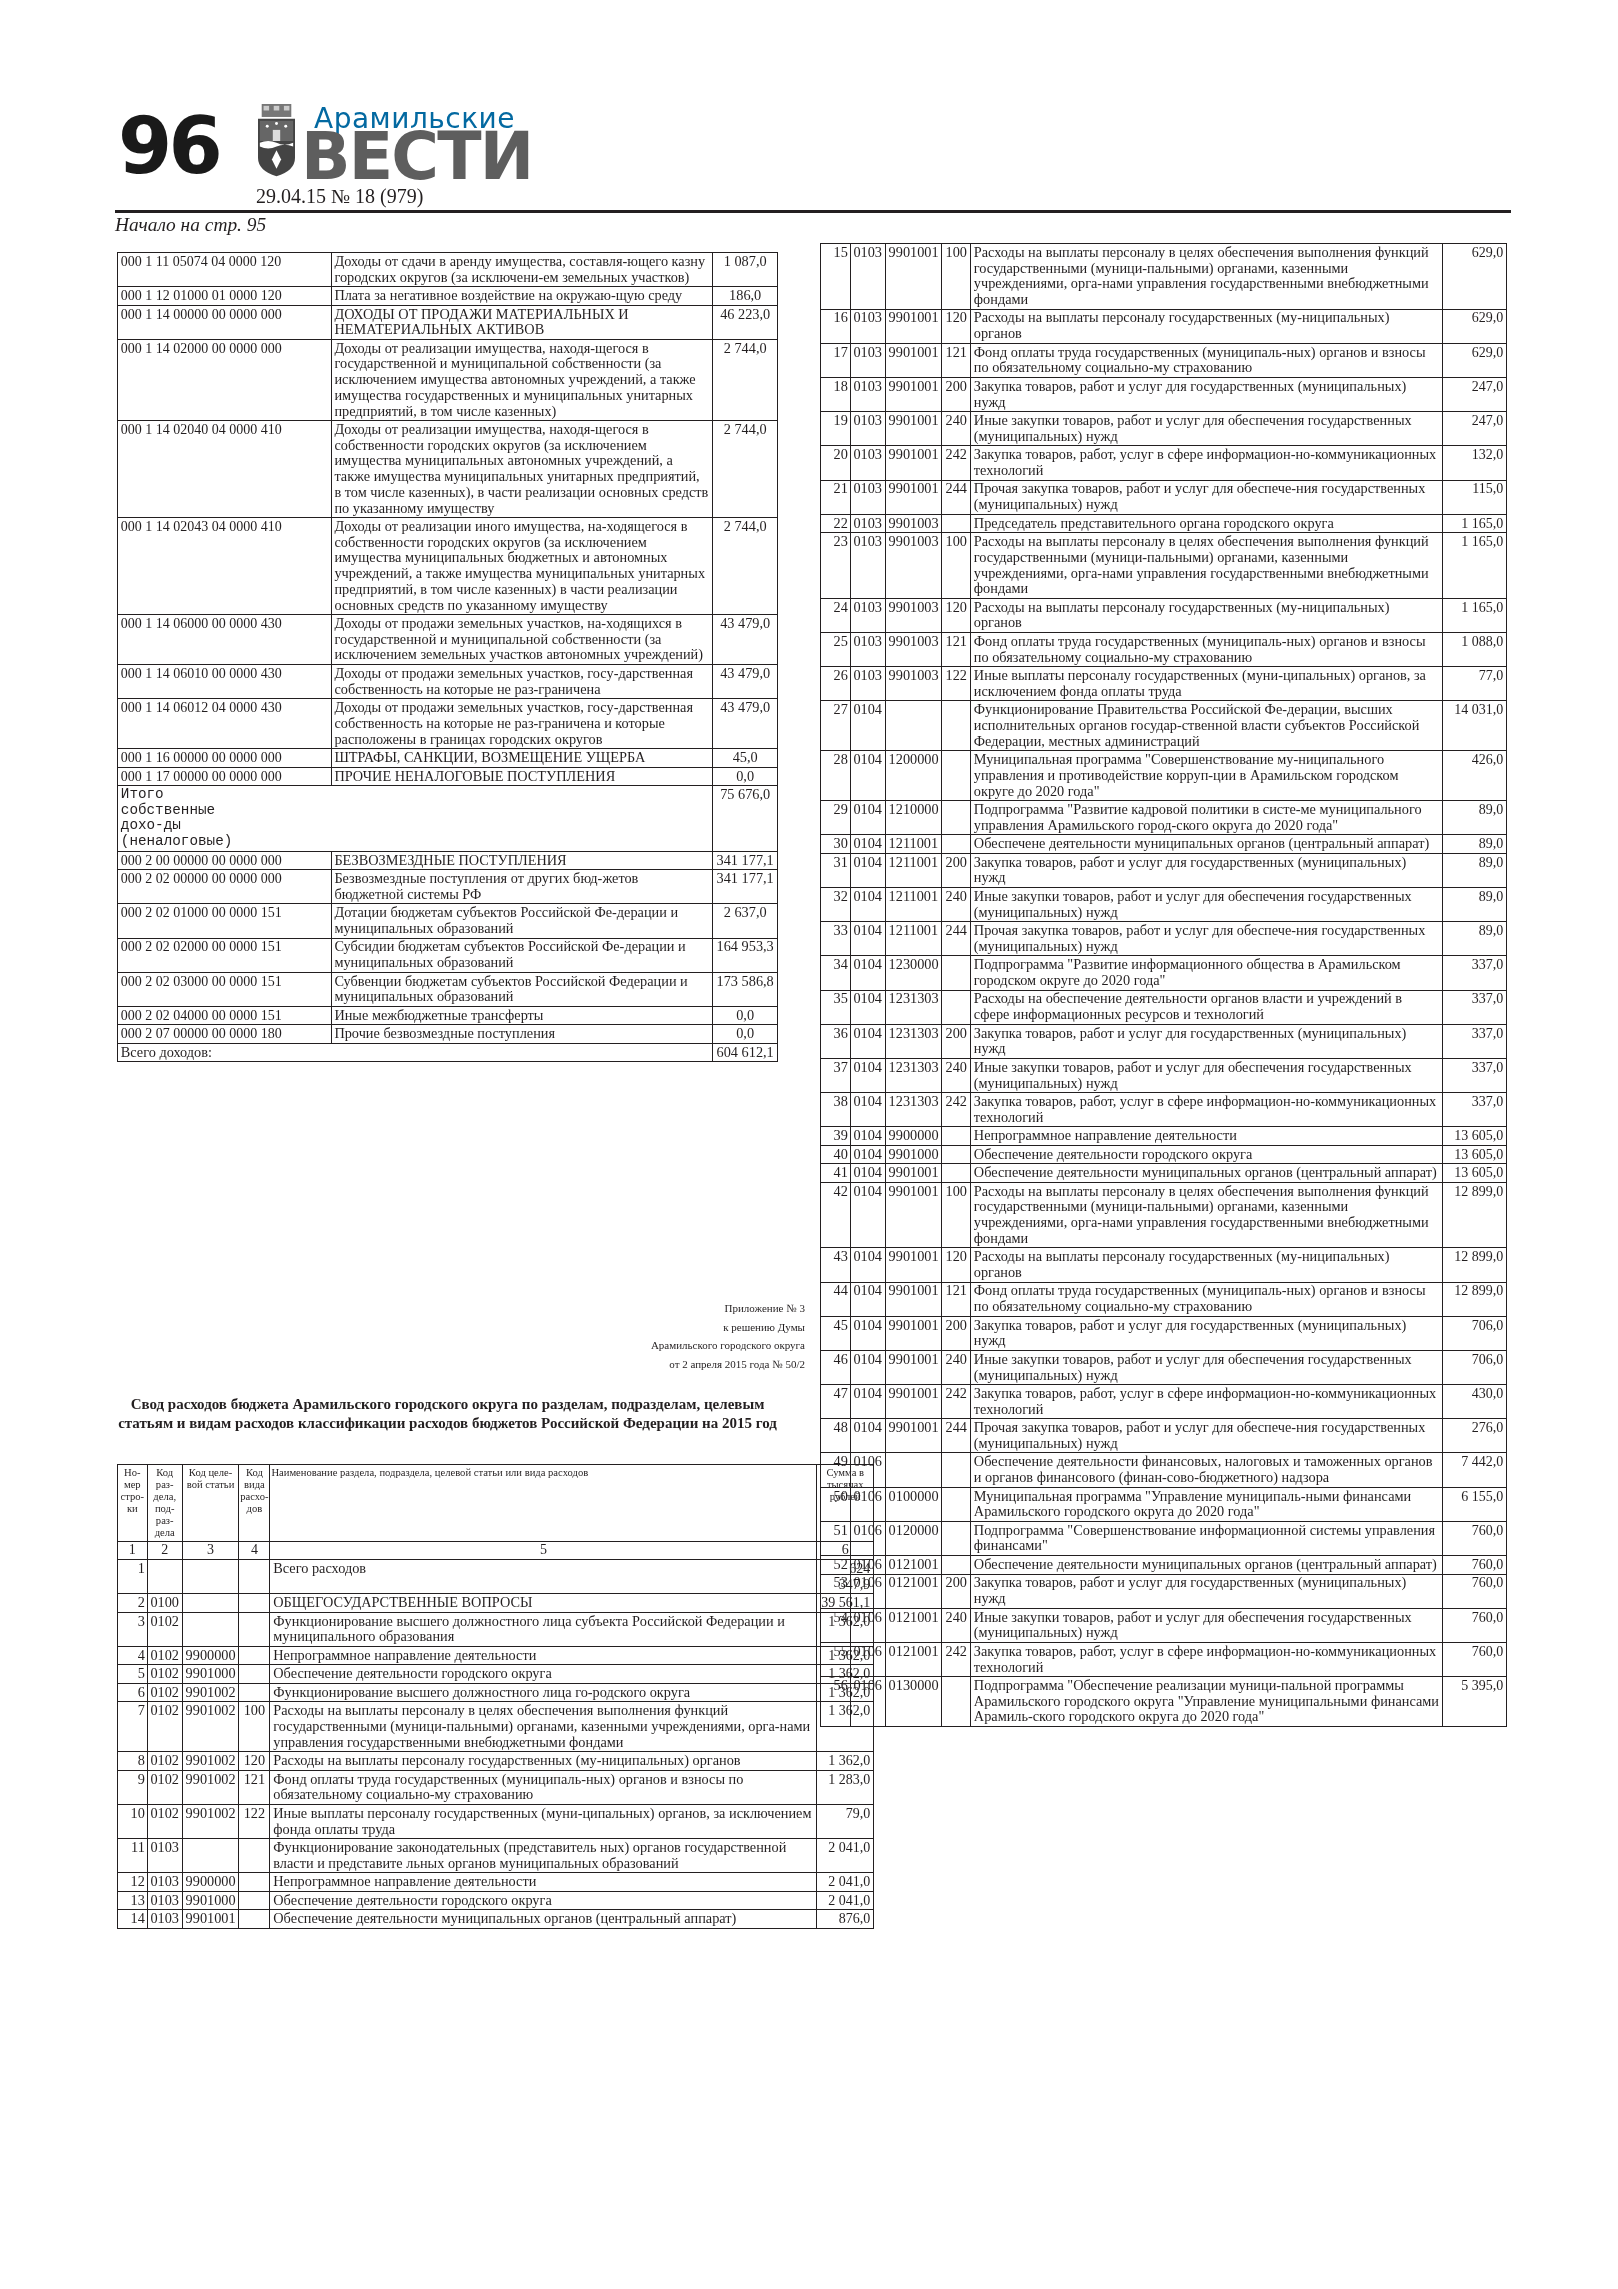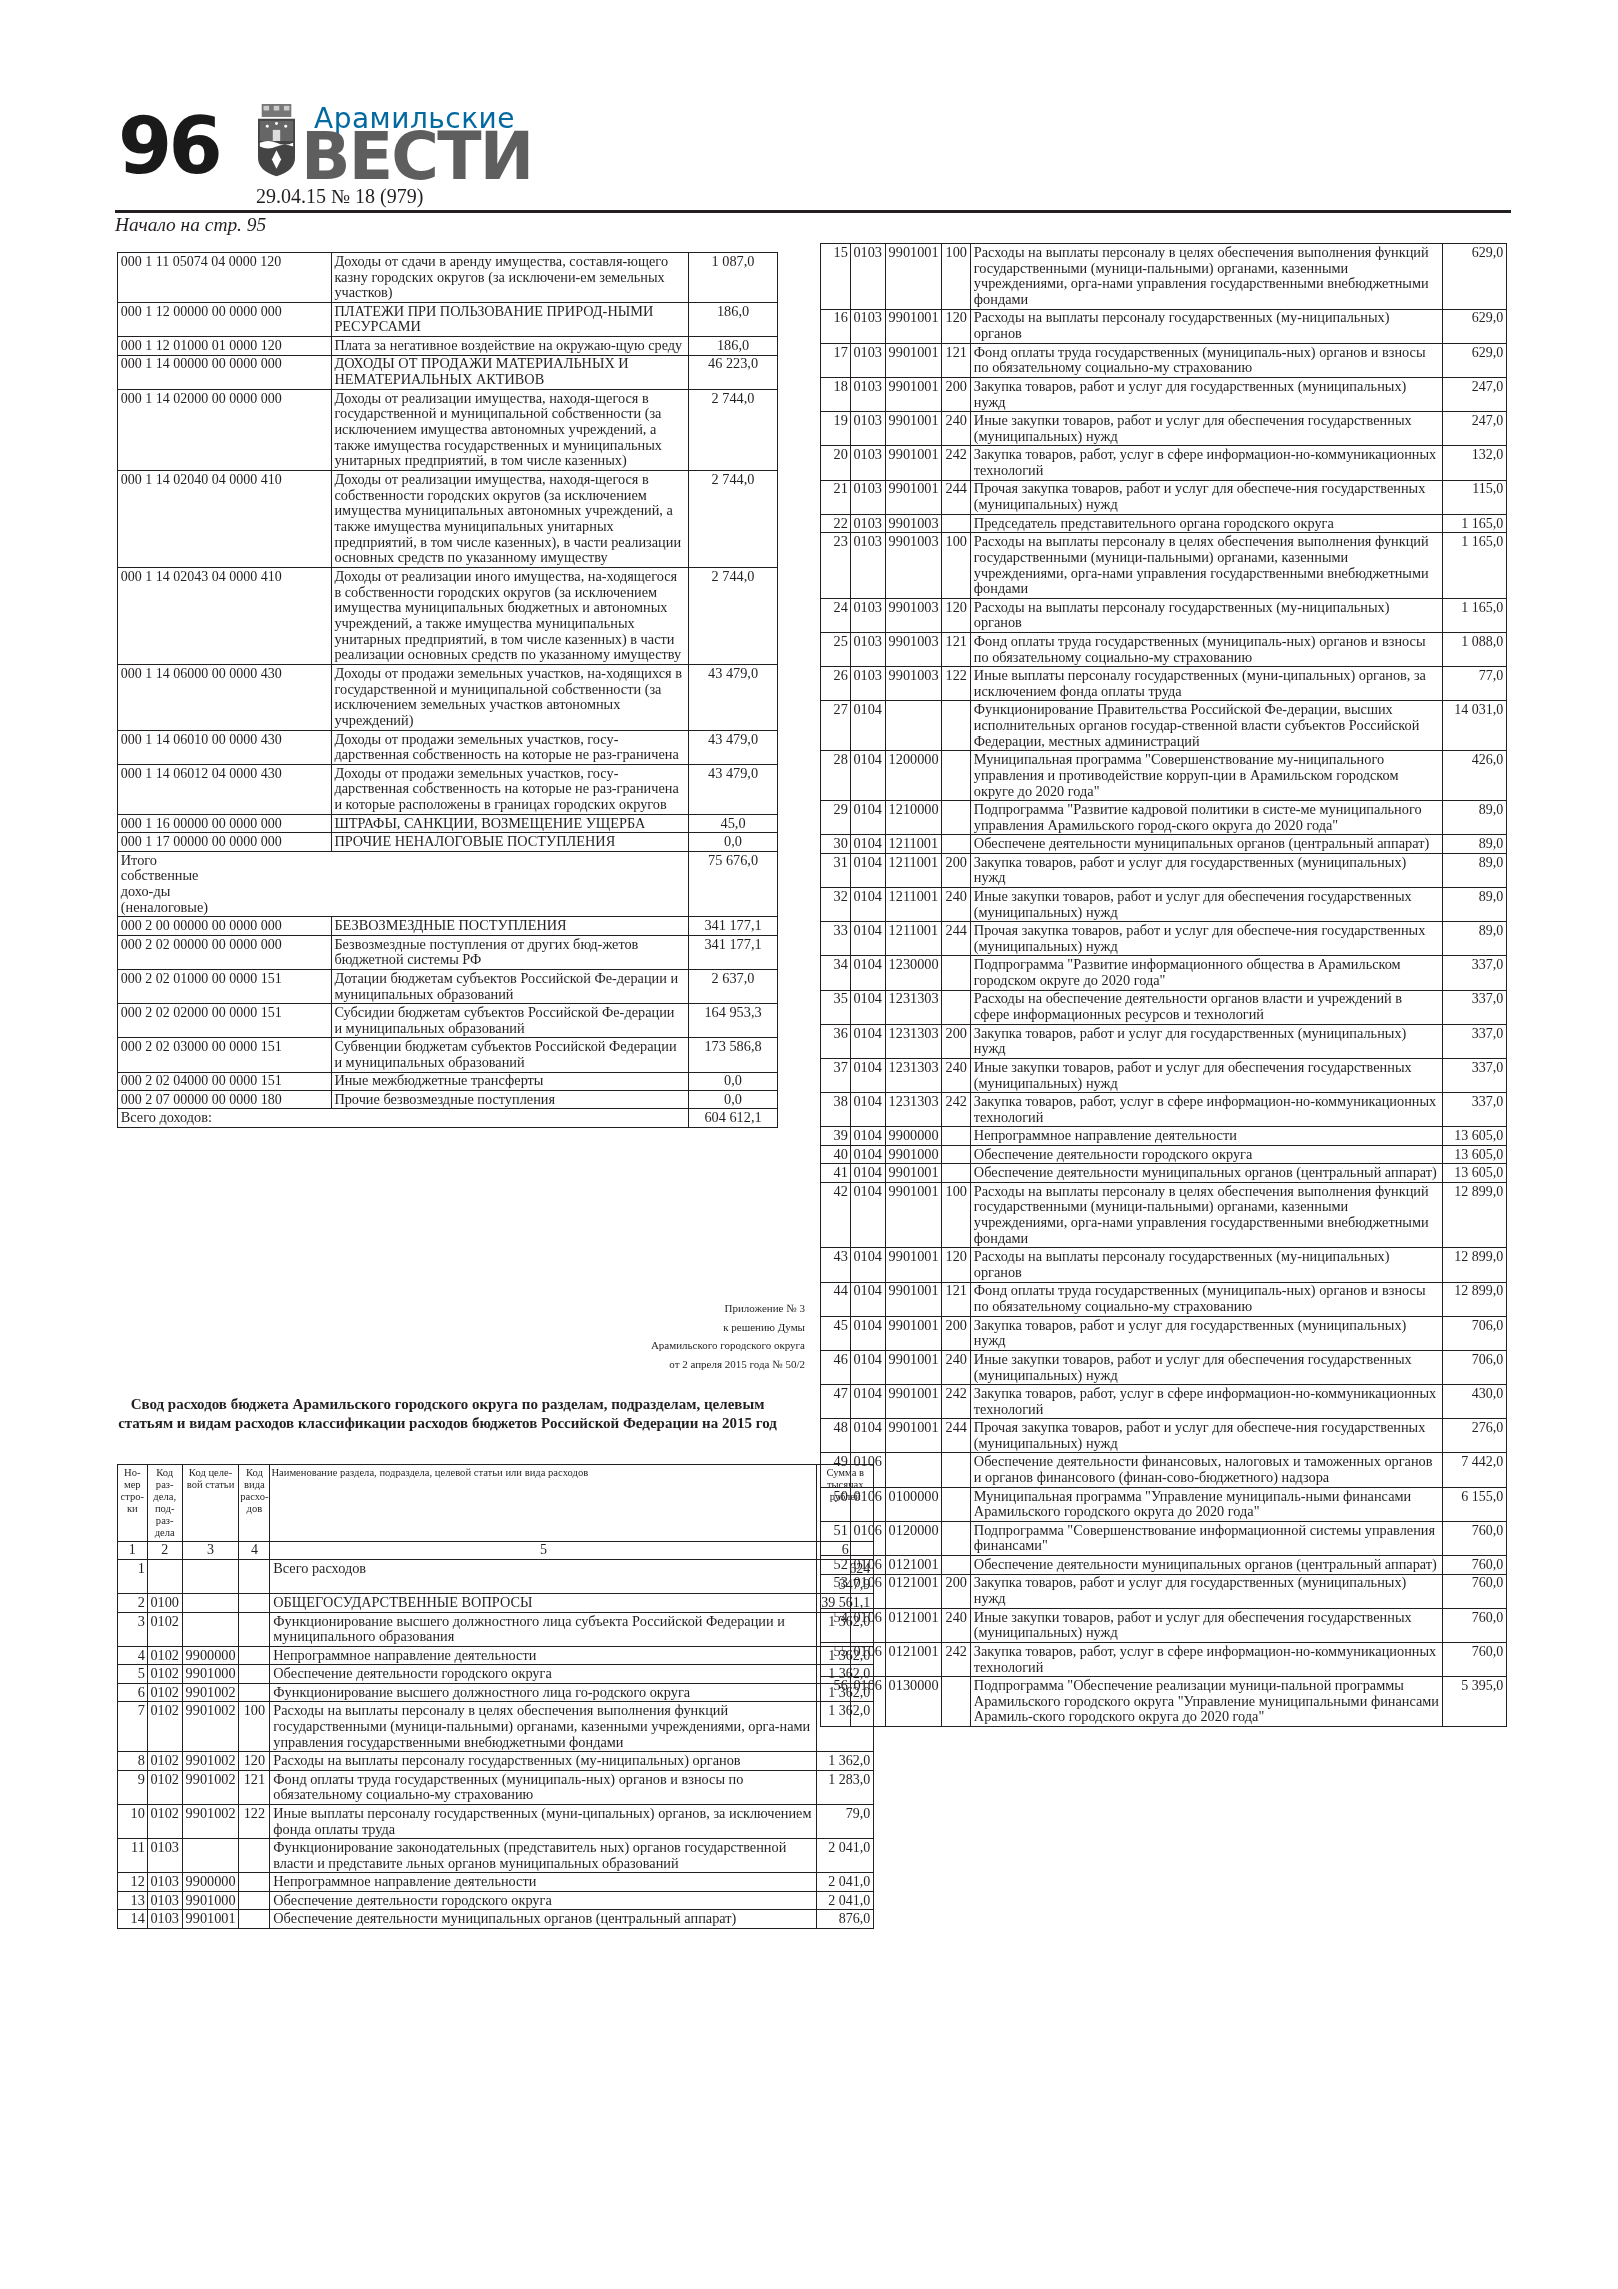--- a/index.html
+++ b/index.html
@@ -69,25 +69,20 @@
 <div class="continued">Начало на стр. 95</div>
 
 <table id="inc-table">
   <tbody id="inc-body">
       <tr>
         <td class="code">000 1 11 05074 04 0000 120</td>
         <td>Доходы от сдачи в аренду имущества, составля-ющего казну городских округов (за исключени-ем земельных участков)</td>
         <td class="amt">1 087,0</td>
       </tr>
       <tr>
-        <td class="code">000 1 12 00000 00 0000 000</td>
-        <td>ПЛАТЕЖИ ПРИ ПОЛЬЗОВАНИЕ ПРИРОД-НЫМИ РЕСУРСАМИ</td>
-        <td class="amt">186,0</td>
-      </tr>
-      <tr>
         <td class="code">000 1 12 01000 01 0000 120</td>
         <td>Плата за негативное воздействие на окружаю-щую среду</td>
         <td class="amt">186,0</td>
       </tr>
       <tr>
         <td class="code">000 1 14 00000 00 0000 000</td>
         <td>ДОХОДЫ ОТ ПРОДАЖИ МАТЕРИАЛЬНЫХ И НЕМАТЕРИАЛЬНЫХ АКТИВОВ</td>
         <td class="amt">46 223,0</td>
       </tr>
       <tr>
@@ -124,21 +119,21 @@
         <td class="code">000 1 16 00000 00 0000 000</td>
         <td>ШТРАФЫ, САНКЦИИ, ВОЗМЕЩЕНИЕ УЩЕРБА</td>
         <td class="amt">45,0</td>
       </tr>
       <tr>
         <td class="code">000 1 17 00000 00 0000 000</td>
         <td>ПРОЧИЕ НЕНАЛОГОВЫЕ ПОСТУПЛЕНИЯ</td>
         <td class="amt">0,0</td>
       </tr>
       <tr class="bold">
-        <td colspan="2" style="padding-right: 480px;">Итого собственные дохо-ды (неналоговые)</td>
+        <td colspan="2" style="padding-right: 480px; font-family: Liberation Mono, monospace;">Итого собственные дохо-ды (неналоговые)</td>
         <td class="amt">75 676,0</td>
       </tr>
       <tr class="bold">
         <td class="code">000 2 00 00000 00 0000 000</td>
         <td>БЕЗВОЗМЕЗДНЫЕ ПОСТУПЛЕНИЯ</td>
         <td class="amt">341 177,1</td>
       </tr>
       <tr class="bold">
         <td class="code">000 2 02 00000 00 0000 000</td>
         <td>Безвозмездные поступления от других бюд-жетов бюджетной системы РФ</td>

